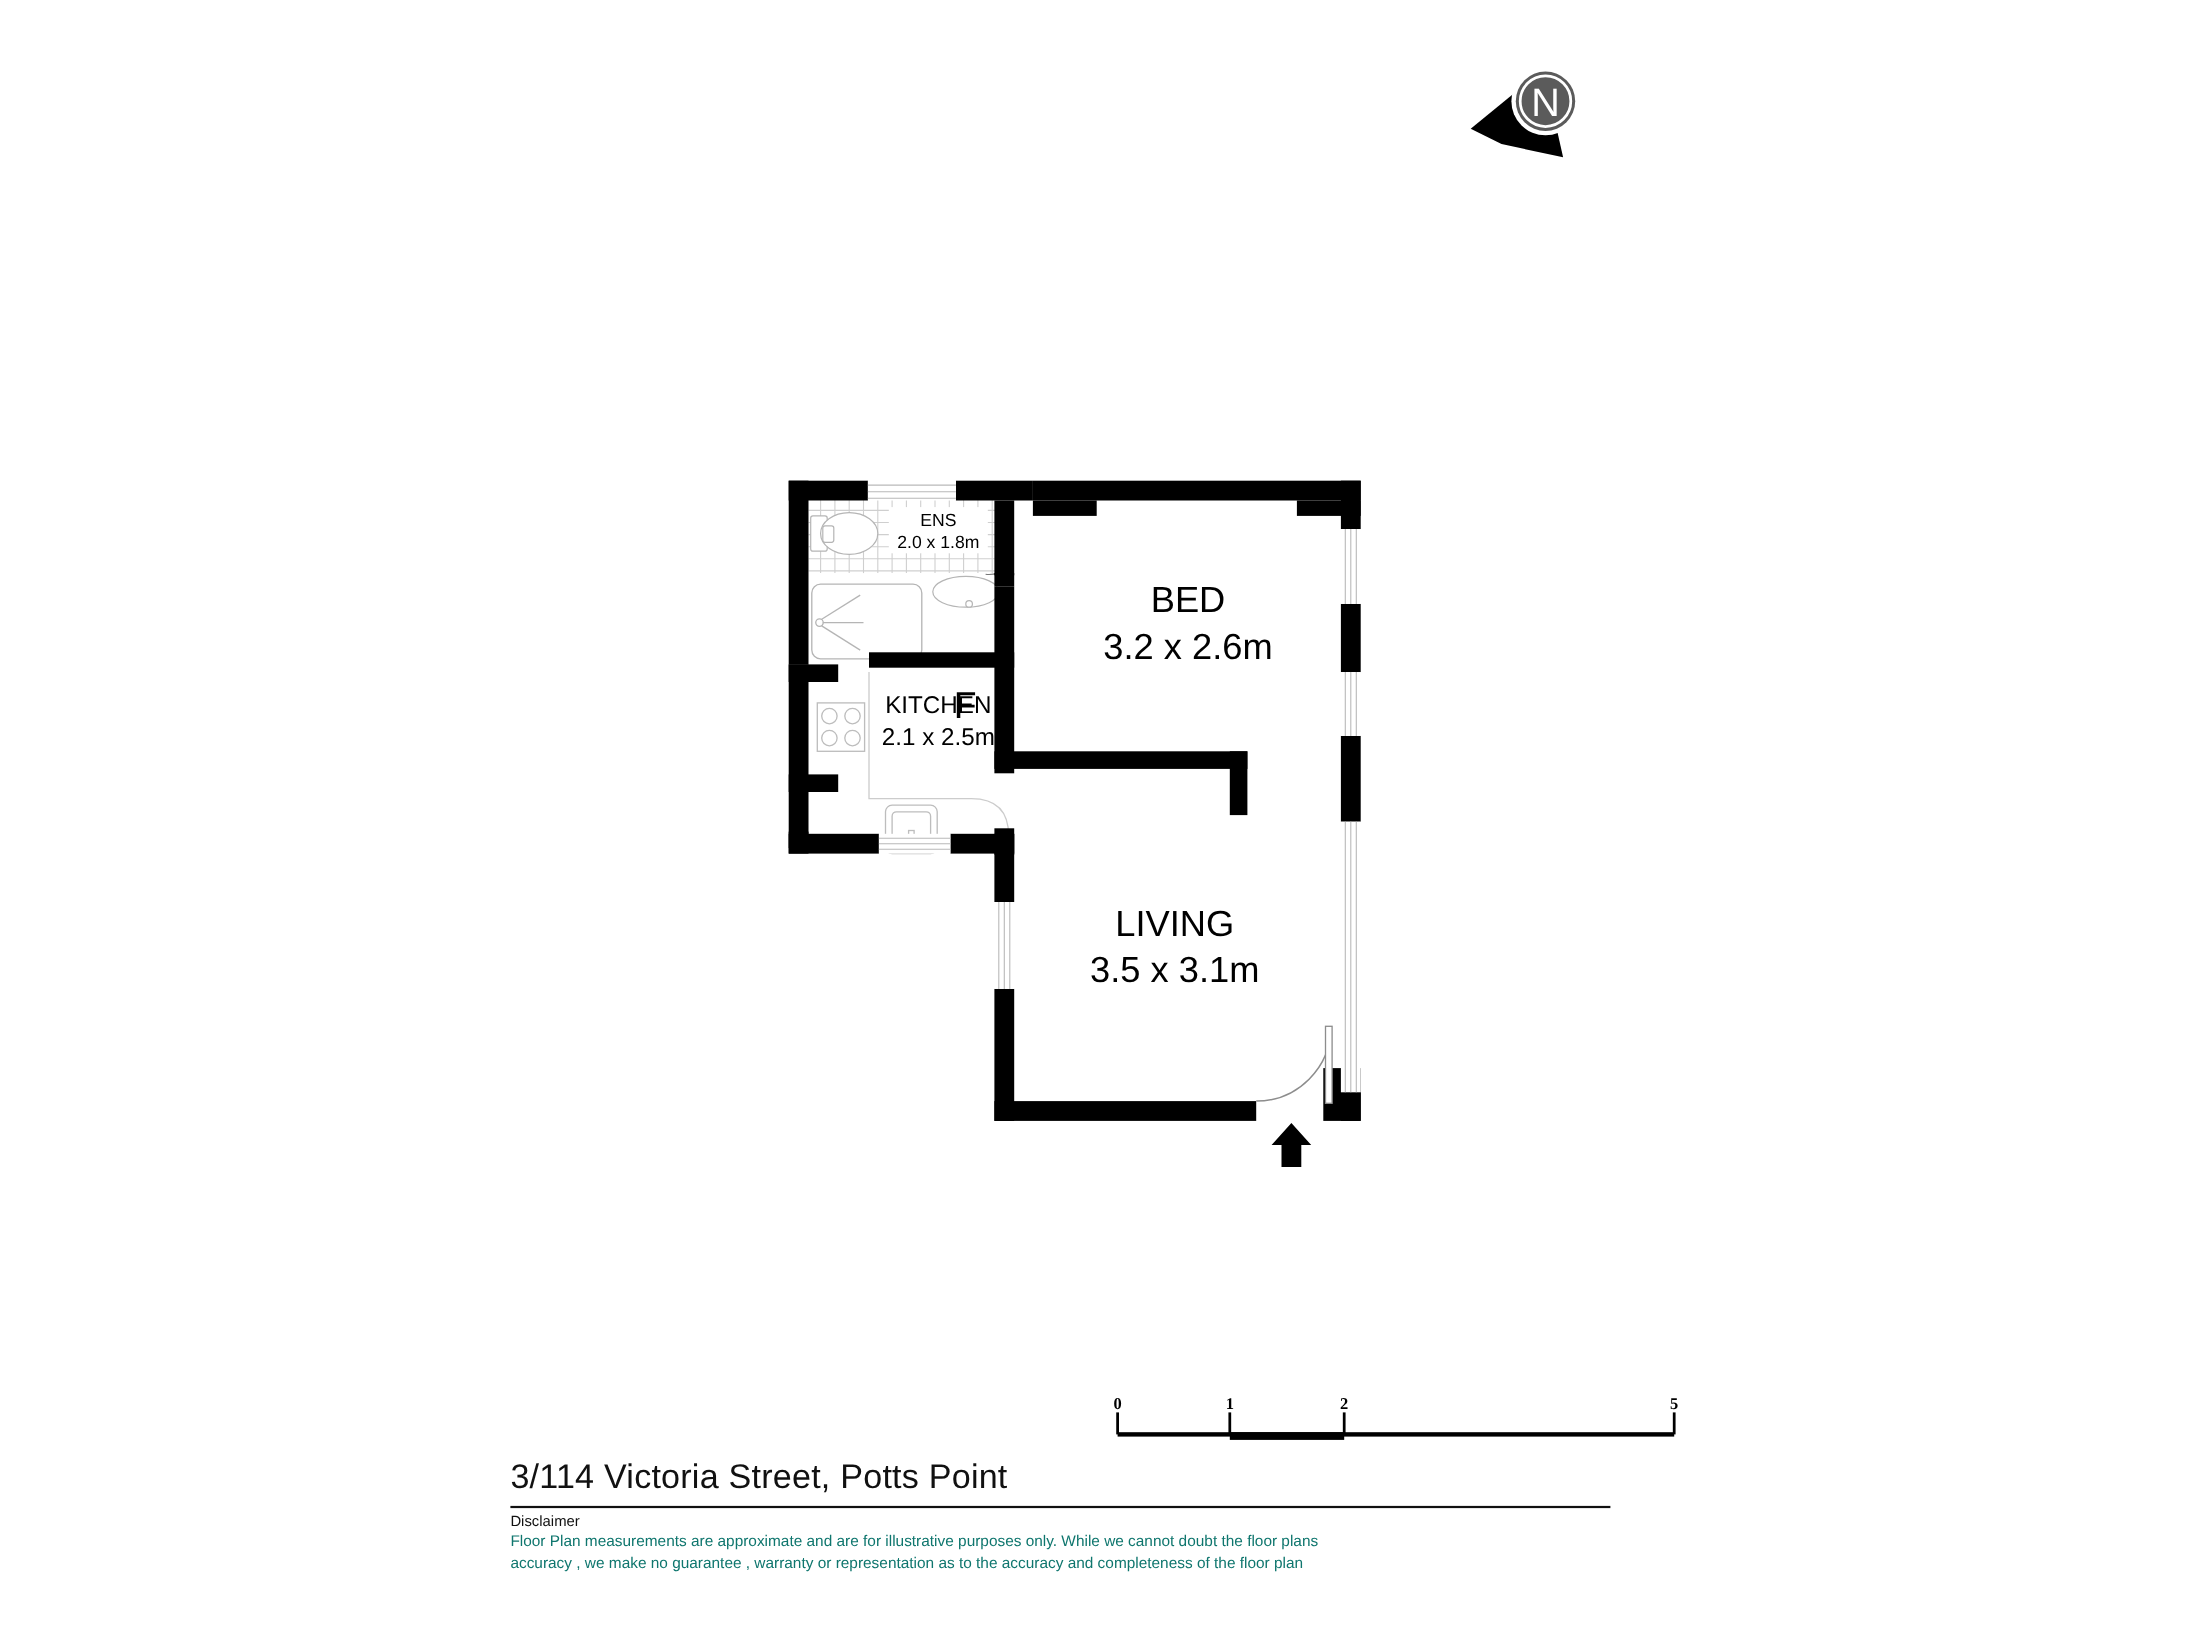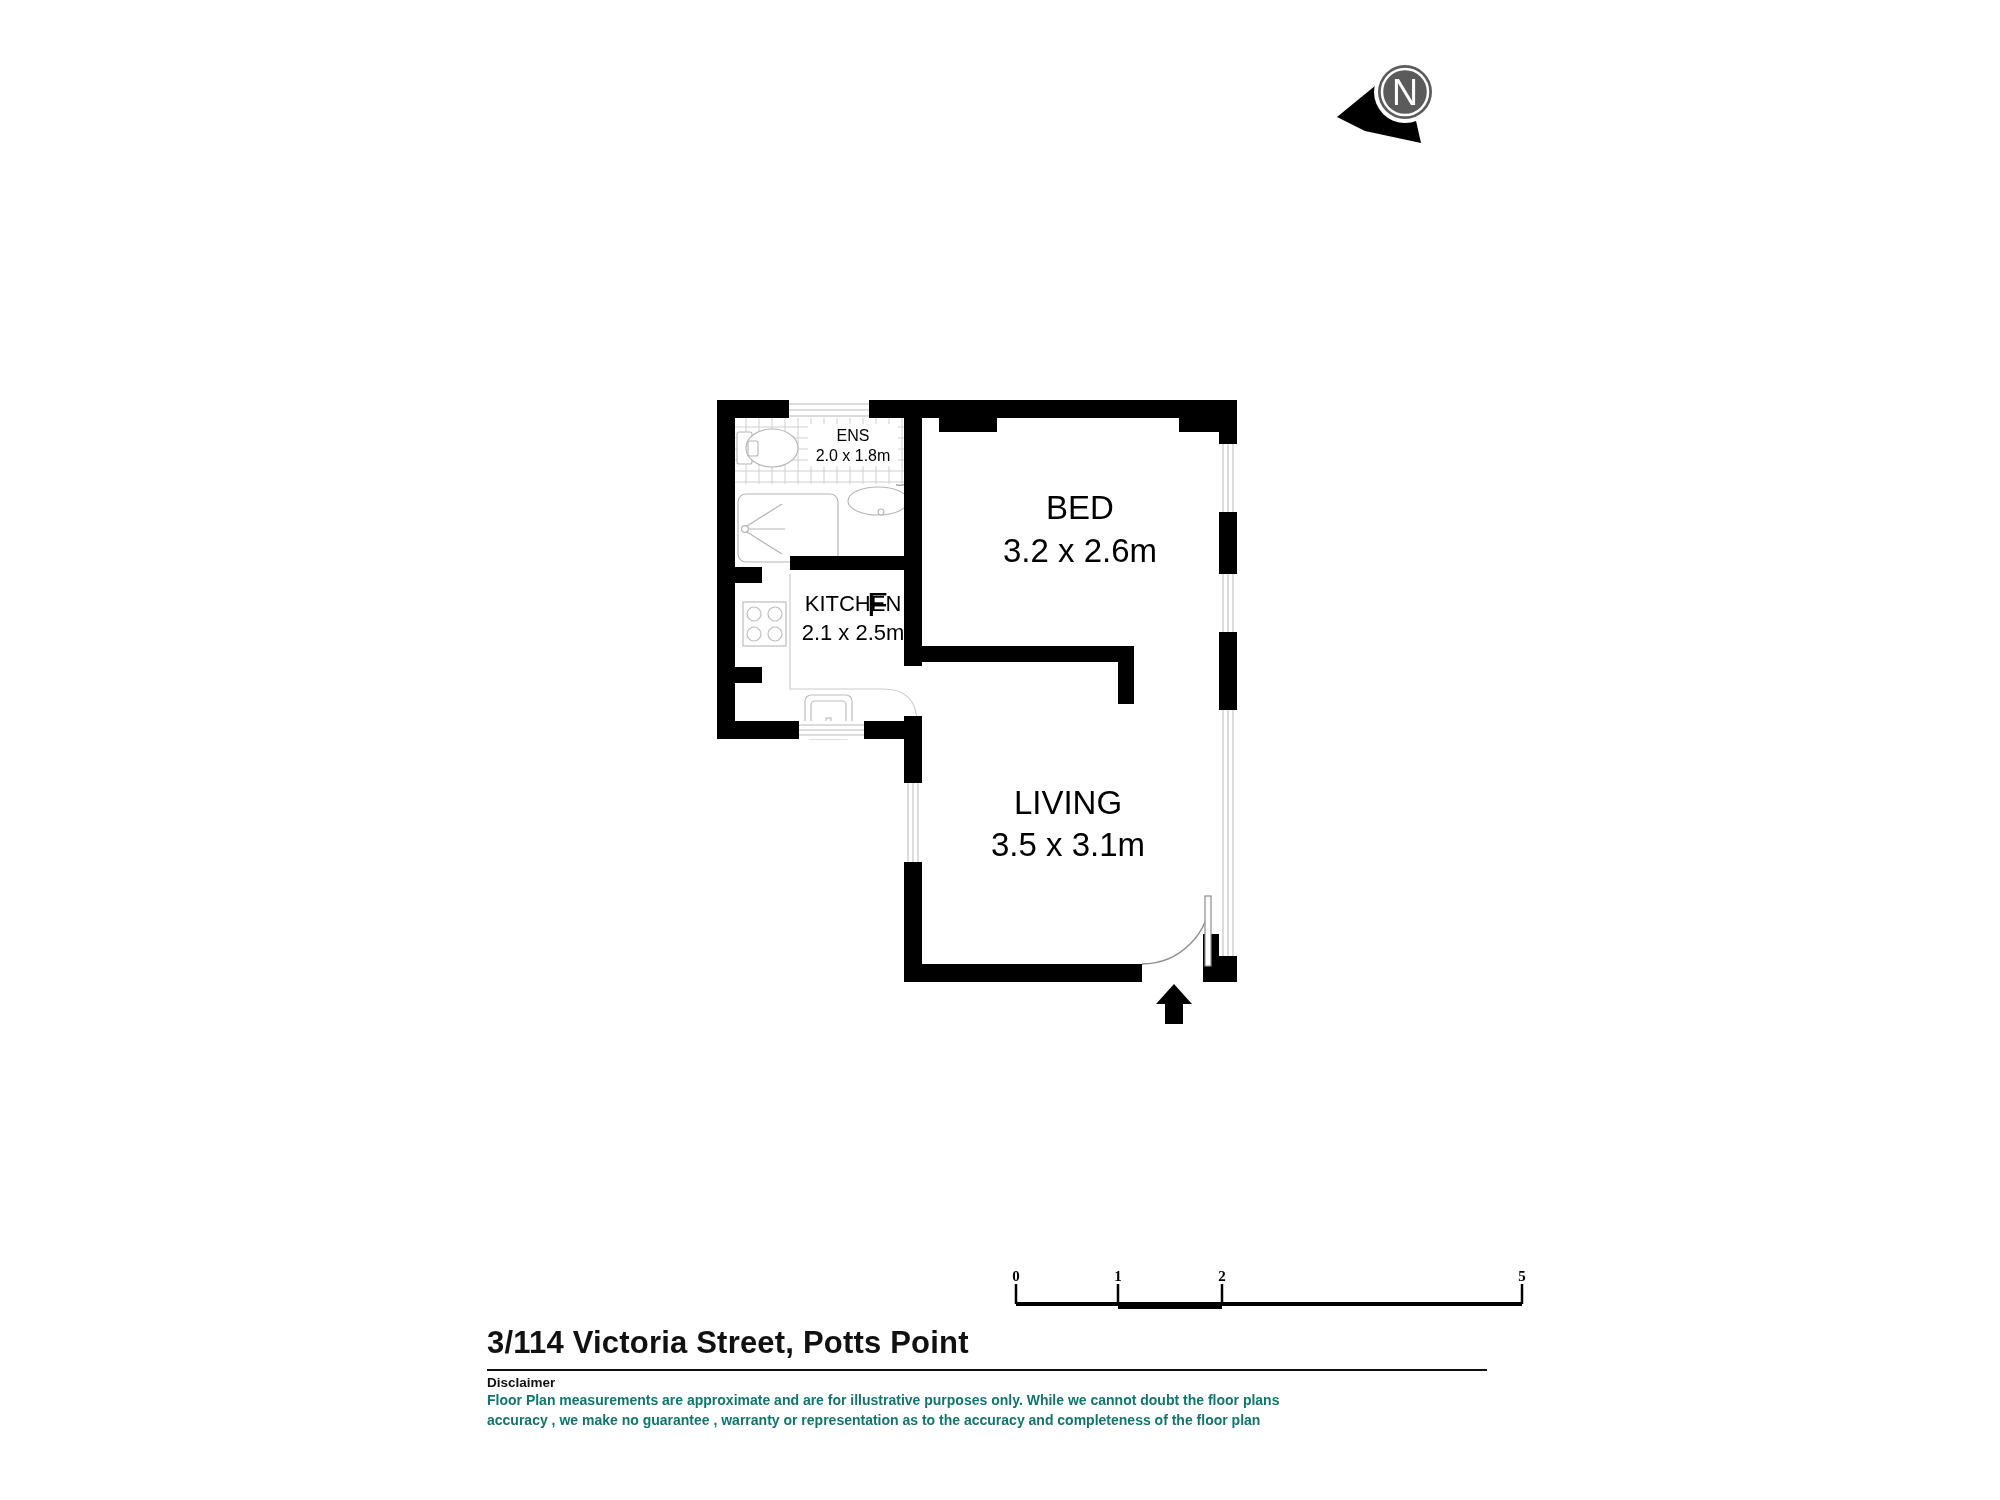--- a/index.html
+++ b/index.html
@@ -22,42 +22,41 @@
     left: 1325px;
     top: 45px;
     width: 120px;
     height: 105px;
   }
 
   
   #floorplan {
     position: absolute;
     left: 690px;
-    top: 384px;
+    top: 421px;
     width: 580px;
     height: 650px;
   }
   #floorplan svg { display: block; }
 
   
   #scalebar {
     position: absolute;
     left: 1010px;
     top: 1270px;
     width: 520px;
     height: 60px;
   }
 
   
   #titleblock {
     position: absolute;
-    left: 487px;
+    left: 464px;
     top: 1325px;
     width: 1010px;
-    font-weight: bold;
   }
   #plan-title {
     font-size: 31px;
     letter-spacing: 0.2px;
     color: #111;
     white-space: nowrap;
   }
   #title-rule {
     height: 2px;
     background: #111;

